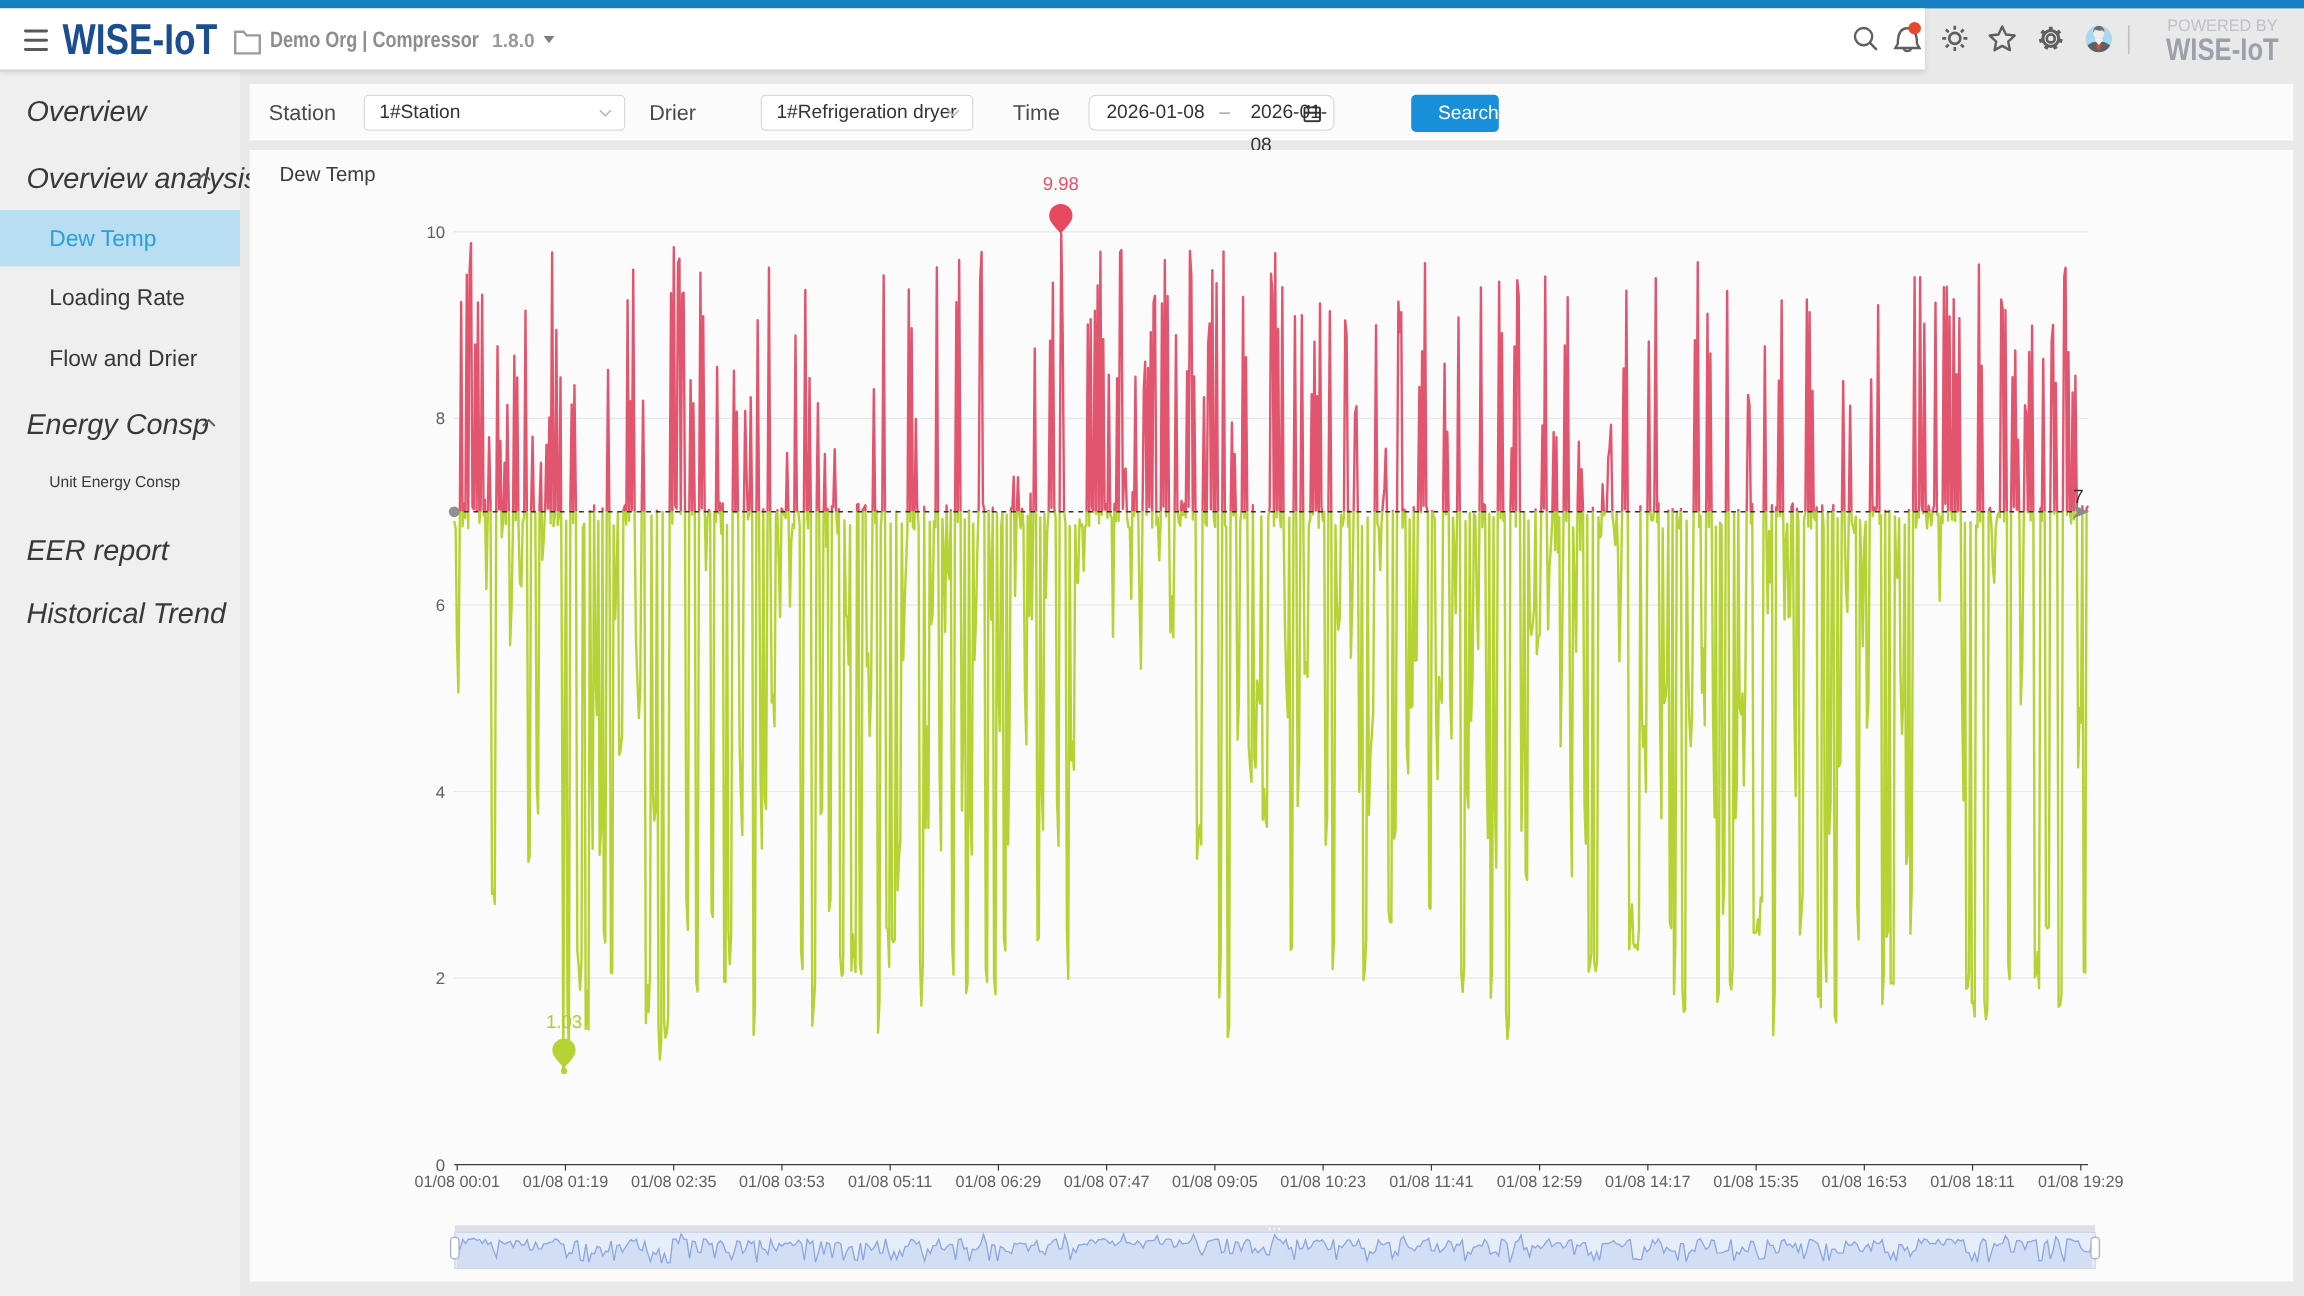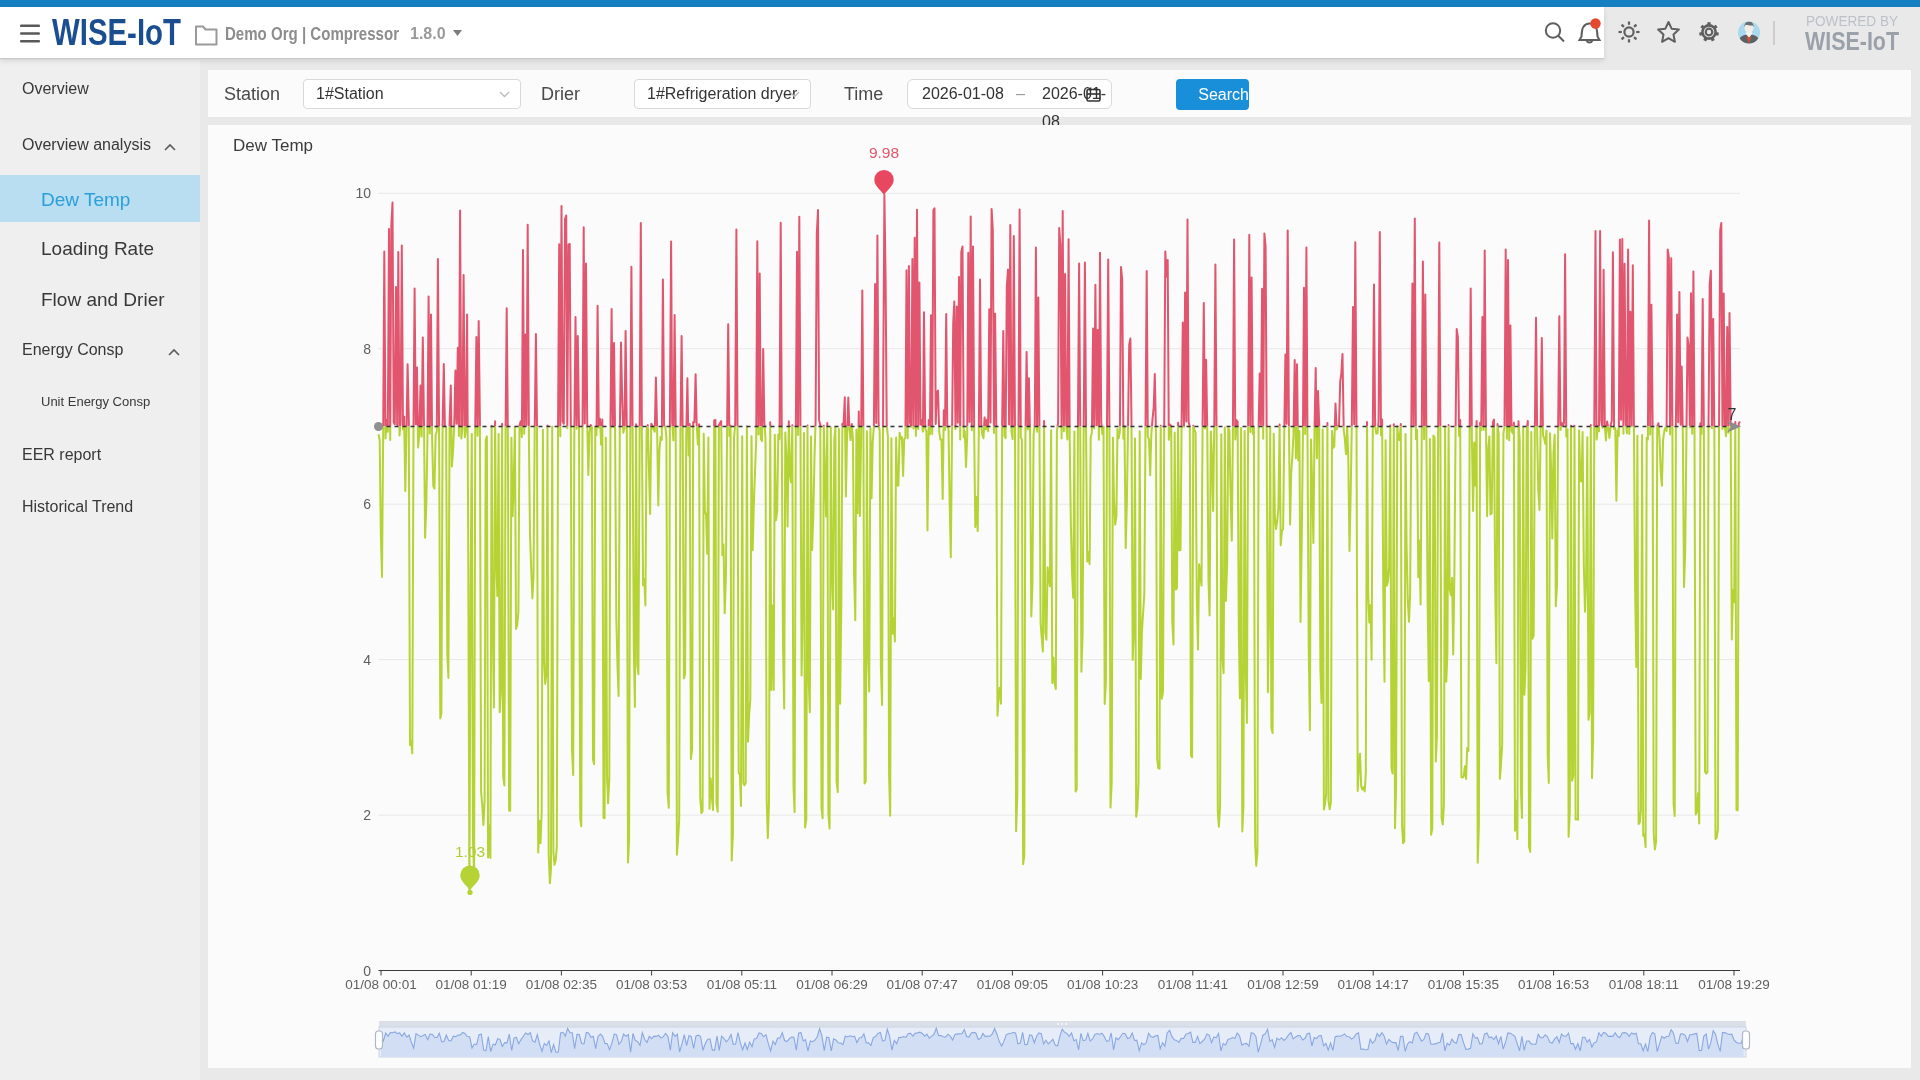--- a/index.html
+++ b/index.html
@@ -1,19 +1,19 @@
 <!DOCTYPE html>
 <html><head><meta charset="utf-8">
 <style>
 * { margin:0; padding:0; box-sizing:border-box; }
 html,body { width:1920px; height:1080px; overflow:hidden; font-family:"Liberation Sans",sans-serif; background:#e9e9e9; }
 .topstrip { position:absolute; left:0; top:0; width:1920px; height:7px; background:#157fc1; }
 .navbar { position:absolute; left:0; top:7px; width:1604px; height:52px; background:#fff; border-bottom:1px solid #c9c9c9; box-shadow:0 2px 5px rgba(0,0,0,0.10); z-index:5; }
 .sidebar { position:absolute; left:0; top:60px; width:200px; height:1020px; background:#f0efef; }
-.menu-item { position:absolute; left:22px; font-size:16px; color:#383838; white-space:nowrap; }
+.menu-item { position:absolute; left:22px; font-size:24px; color:#383838; white-space:nowrap;font-style:italic; }
 .menu-sub { position:absolute; left:41px; font-size:19px; color:#383838; white-space:nowrap; }
 .hl { position:absolute; left:0; top:115px; width:200px; height:47px; background:#b9def2; }
 .card { position:absolute; background:#fbfbfb; }
 .flabel { position:absolute; top:84px; font-size:18px; color:#4a4a4a; }
 .selbox { position:absolute; top:79px; height:30px; background:#fff; border:1px solid #d9d9d9; border-radius:4px; font-size:16px; color:#333; line-height:28px; padding-left:12px;margin-left:12px; }
 .chev { position:absolute; right:10px; top:11px; width:11px; height:7px; }
 </style></head>
 <body>
 <div class="topstrip"></div>
 <div class="navbar">

